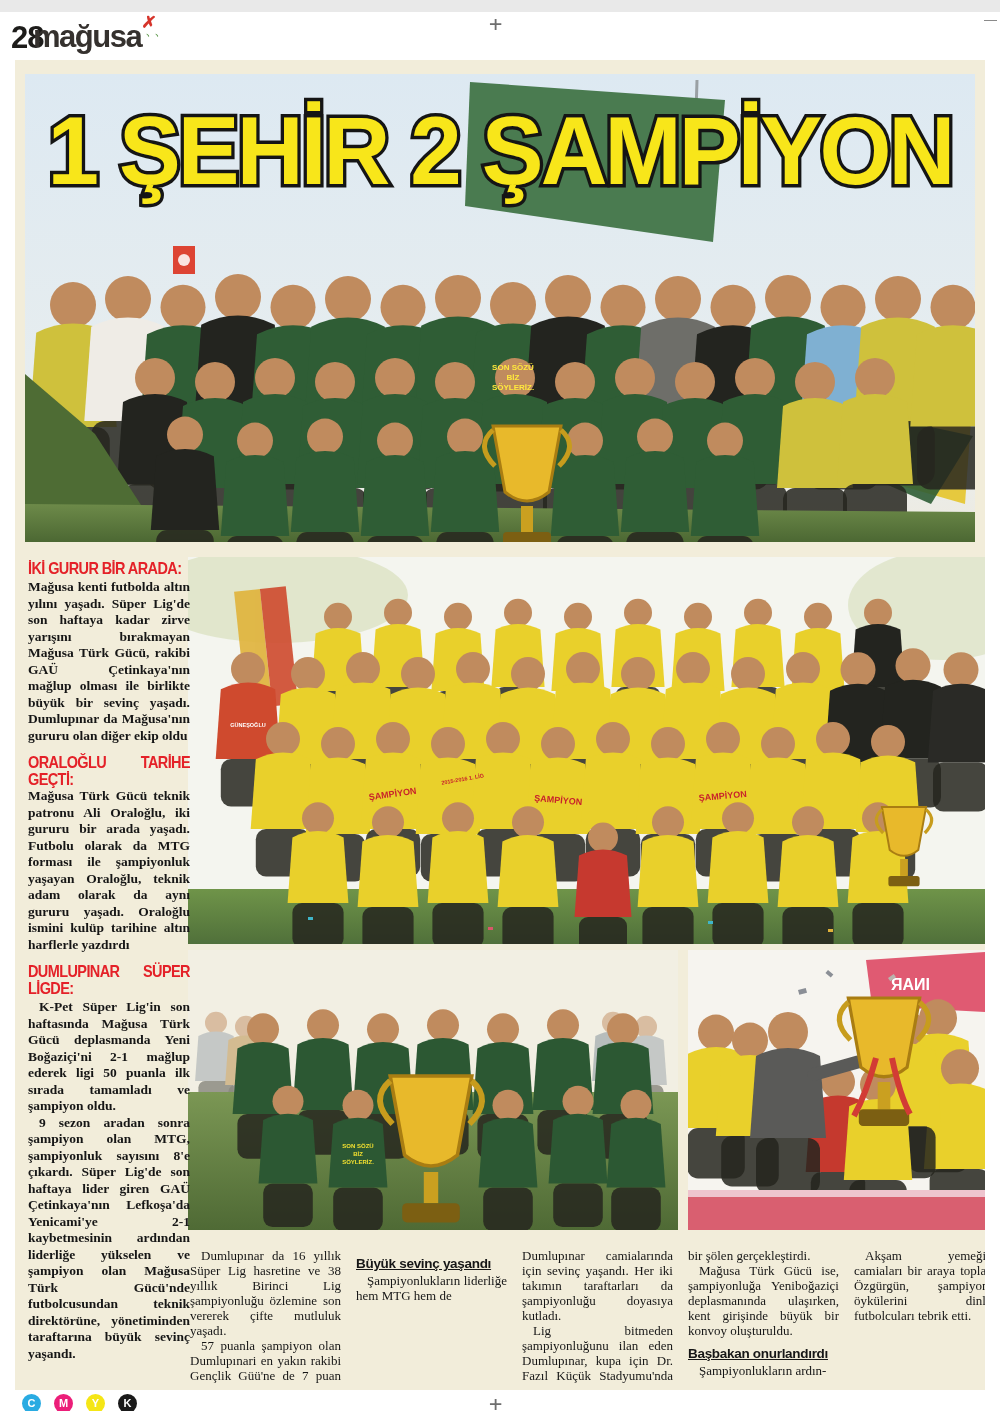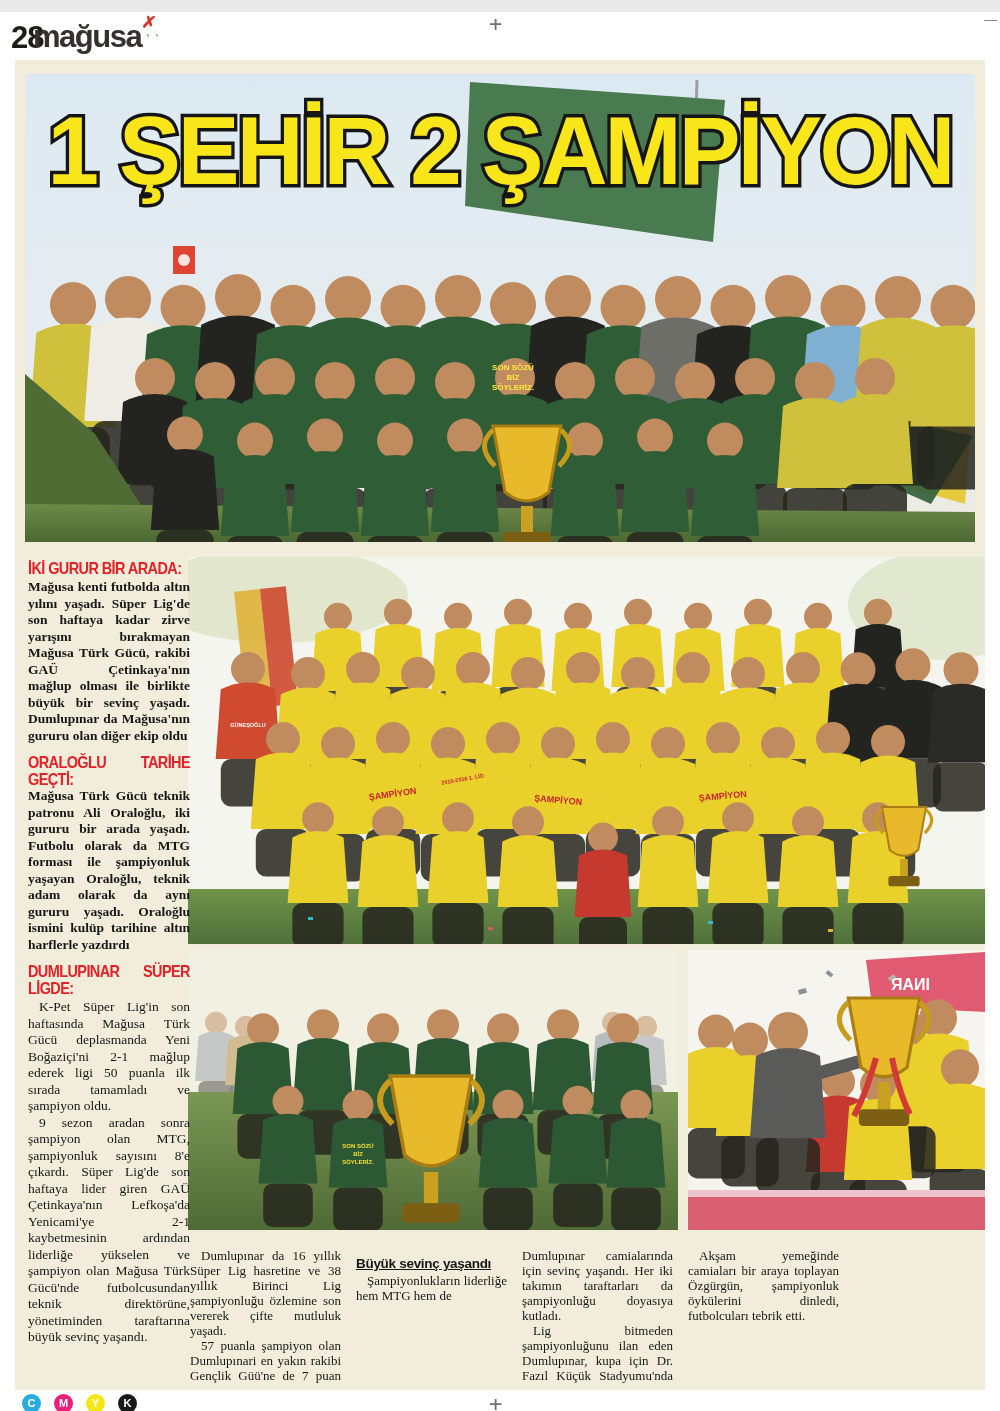--- a/index.html
+++ b/index.html
@@ -23,21 +23,21 @@
   #photo-br{left:688px;top:938px;width:297px;height:280px;background:#f6f4ef;}
   .photo svg{display:block;}
   .headline-svg{position:absolute;left:0;top:14px;}
   
   .left-col{position:absolute;left:28px;top:548px;width:162px;height:826px;overflow:hidden;
             font-size:13.5px;line-height:16.5px;text-align:justify;}
   .sec-head{font:700 14.5px/15px "Liberation Sans",sans-serif;color:#e42128;letter-spacing:-0.6px;
             margin:10px 0 4px 0;transform:scaleY(1.15);transform-origin:left top;}
   .sec-head.first{margin-top:0;}
   .sec-body{font-weight:700;margin:0 0 2px 0;}
-  .left-col p.plain{font-weight:400;margin:0;}
+  .left-col p.plain{font-weight:700;margin:0;}
   .ind{text-indent:11px;}
   
   .bottom-cols{position:absolute;left:190px;top:1236px;width:795px;height:136px;display:flex;gap:15px;
                font-size:13px;line-height:15px;text-align:justify;overflow:hidden;}
   .bcol{width:151px;flex:0 0 151px;}
   .bcol p{margin:0;}
   .bsub{font:700 13.5px/16px "Liberation Sans",sans-serif;letter-spacing:-0.3px;margin:8px 0 1px 0 !important;text-decoration:underline;}
   
   .cmyk{position:absolute;left:22px;top:1382px;display:flex;gap:13px;}
   .dot{width:19px;height:19px;border-radius:50%;display:flex;align-items:center;justify-content:center;
@@ -335,20 +335,26 @@
     </div>
     <div class="bcol">
       <p class="bsub">Büyük sevinç yaşandı</p>
       <p class="ind">Şampiyonlukların liderliğe hem MTG hem de</p>
     </div>
     <div class="bcol">
       <p>Dumlupınar camialarında için sevinç yaşandı. Her iki takımın taraftarları da şampiyonluğu doyasıya kutladı.</p>
       <p class="ind">Lig bitmeden şampiyonluğunu ilan eden Dumlupınar, kupa için Dr. Fazıl Küçük Stadyumu'nda büyük</p>
     </div>
     <div class="bcol">
+      <p>bir şölen gerçekleştirdi.</p>
+      <p class="ind">Mağusa Türk Gücü ise, şampiyonluğa Yeniboğaziçi deplasmanında ulaşırken, kent girişinde büyük bir konvoy oluşturuldu.</p>
+      <p class="bsub">Başbakan onurlandırdı</p>
+      <p class="ind">Şampiyonlukların ardın-</p>
+    </div>
+    <div class="bcol">
       <p class="ind">Akşam yemeğinde camiaları bir araya toplayan Özgürgün, şampiyonluk öykülerini dinledi, futbolcuları tebrik etti.</p>
     </div>
   </div>
 
   <div class="cmyk">
     <div class="dot" style="background:#29abe2">C</div>
     <div class="dot" style="background:#ec1e79">M</div>
     <div class="dot" style="background:#f5e616">Y</div>
     <div class="dot" style="background:#1a1a1a">K</div>
   </div>

